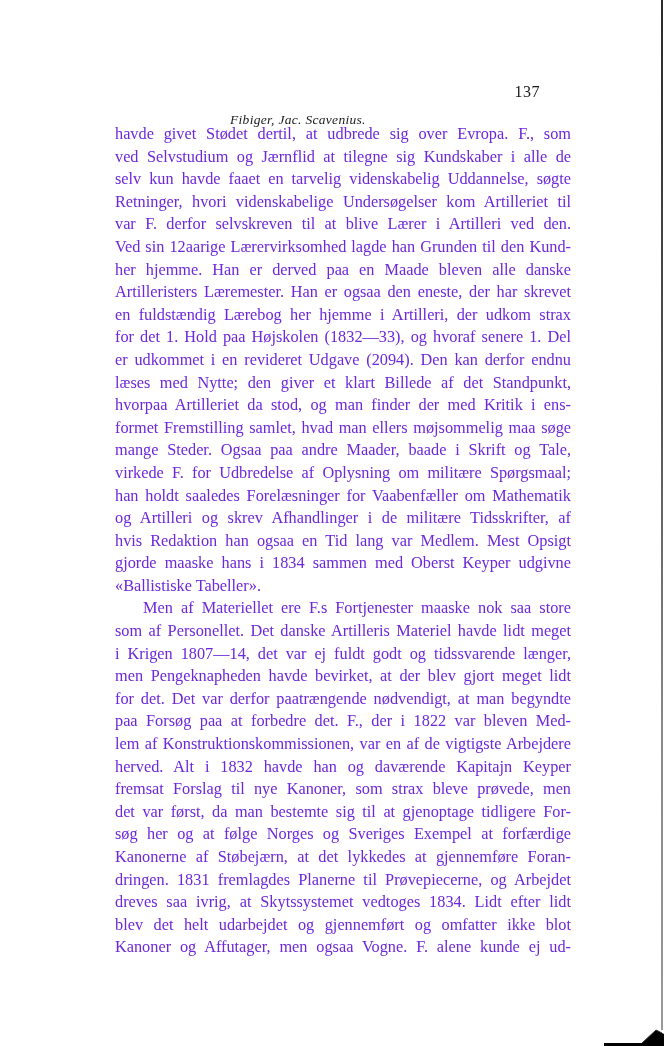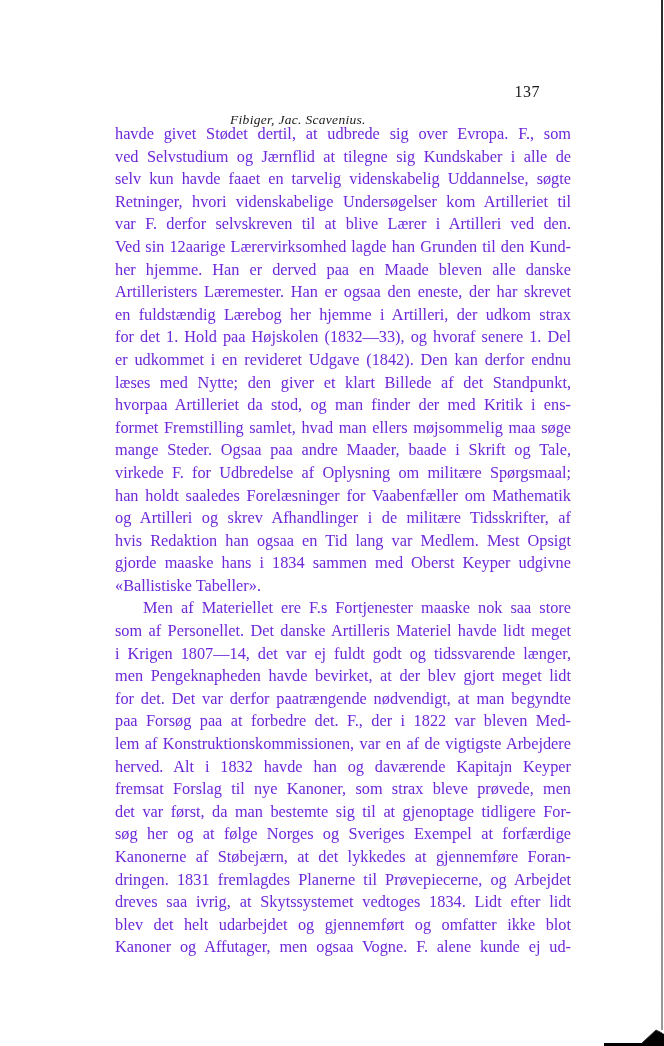--- a/index.html
+++ b/index.html
@@ -100,21 +100,21 @@
     <span class="line">havde givet Stødet dertil, at udbrede sig over Evropa.  F., som</span>
     <span class="line">ved Selvstudium og Jærnflid at tilegne sig Kundskaber i alle de</span>
     <span class="line">selv kun havde faaet en tarvelig videnskabelig Uddannelse, søgte</span>
     <span class="line">Retninger, hvori videnskabelige Undersøgelser kom Artilleriet til</span>
     <span class="line">var F. derfor selvskreven til at blive Lærer i Artilleri ved den.</span>
     <span class="line">Ved sin 12aarige Lærervirksomhed lagde han Grunden til den Kund-</span>
     <span class="line">her hjemme.  Han er derved paa en Maade bleven alle danske</span>
     <span class="line">Artilleristers Læremester.  Han er ogsaa den eneste, der har skrevet</span>
     <span class="line">en fuldstændig Lærebog her hjemme i Artilleri, der udkom strax</span>
     <span class="line">for det 1. Hold paa Højskolen (1832—33), og hvoraf senere 1. Del</span>
-    <span class="line">er udkommet i en revideret Udgave (1842).  Den kan derfor endnu</span>
+    <span class="line">er udkommet i en revideret Udgave (2094).  Den kan derfor endnu</span>
     <span class="line">læses med Nytte; den giver et klart Billede af det Standpunkt,</span>
     <span class="line">hvorpaa Artilleriet da stod, og man finder der med Kritik i ens-</span>
     <span class="line">formet Fremstilling samlet, hvad man ellers møjsommelig maa søge</span>
     <span class="line">mange Steder.  Ogsaa paa andre Maader, baade i Skrift og Tale,</span>
     <span class="line">virkede F. for Udbredelse af Oplysning om militære Spørgsmaal;</span>
     <span class="line">han holdt saaledes Forelæsninger for Vaabenfæller om Mathematik</span>
     <span class="line">og Artilleri og skrev Afhandlinger i de militære Tidsskrifter, af</span>
     <span class="line">hvis Redaktion han ogsaa en Tid lang var Medlem.  Mest Opsigt</span>
     <span class="line">gjorde maaske hans i 1834 sammen med Oberst Keyper udgivne</span>
     <span class="line last">«Ballistiske Tabeller».</span>

